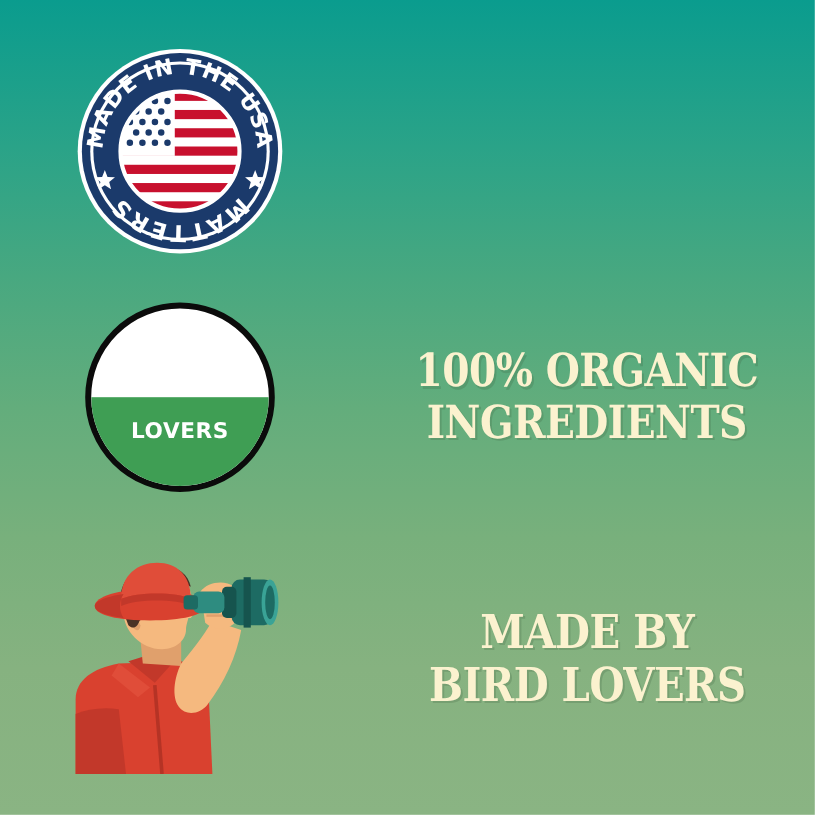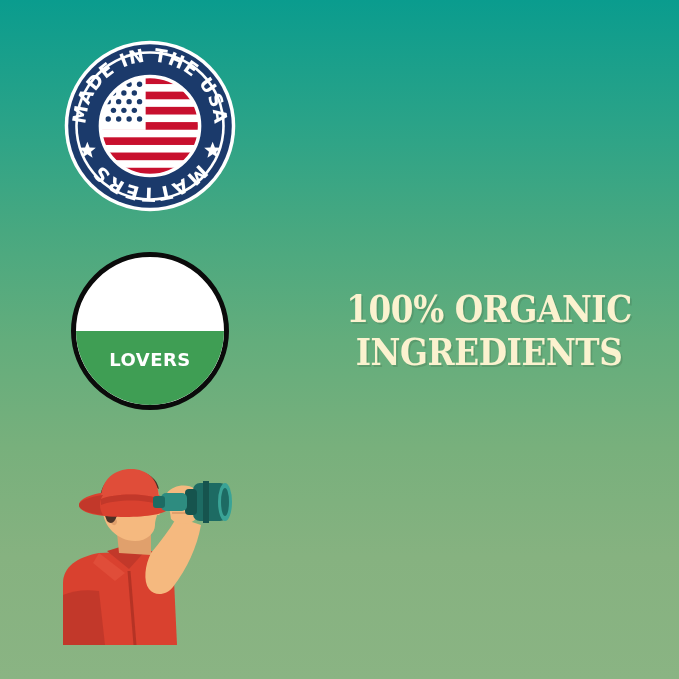--- a/index.html
+++ b/index.html
@@ -264,13 +264,19 @@
           <rect x="106" y="38" width="26" height="18" rx="5" fill="#2e8c80"></rect>
           <rect x="98" y="41" width="12" height="12" rx="3" fill="#1d6b63"></rect>
           <ellipse cx="170" cy="47" rx="7" ry="19" fill="#3aa396"></ellipse>
           <ellipse cx="170" cy="47" rx="4" ry="14" fill="#1d6b63"></ellipse>
           <rect x="148" y="26" width="6" height="42" fill="#16544e"></rect>
         </g>
       </svg>
     </div>
   </div>
 
+  <div class="text-cell">
+    <div class="feature-text">
+      <span class="line">MADE BY</span>
+      <span class="line">BIRD LOVERS</span>
+    </div>
+  </div>
 </div>
 
 </body></html>

